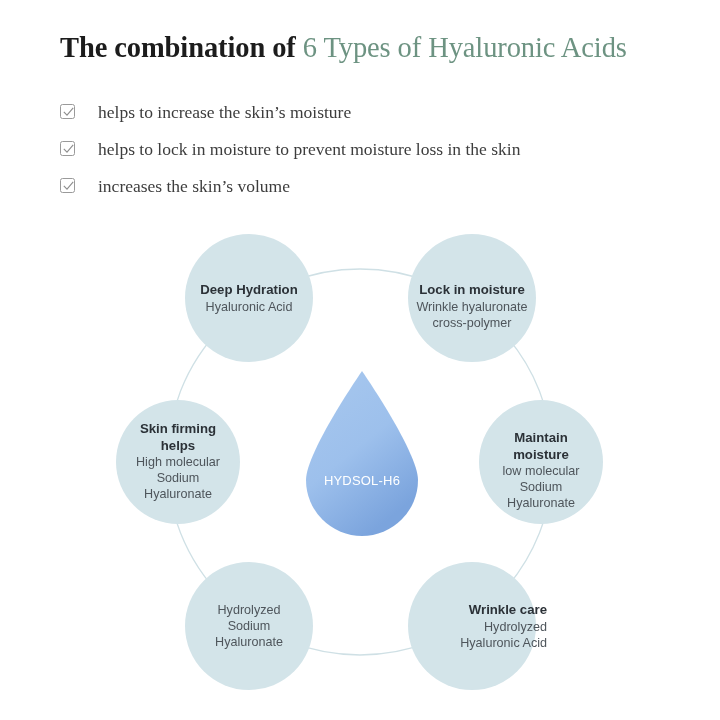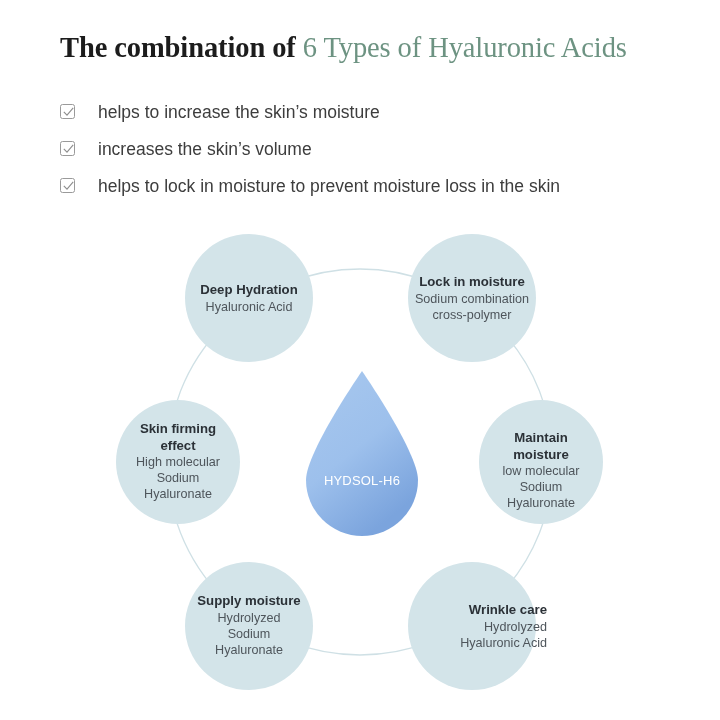--- a/index.html
+++ b/index.html
@@ -36,20 +36,21 @@
     font-weight: normal;
     color: #6d9382;
   }
 
   
   .bullets {
     position: absolute;
     left: 60px;
     top: 93px;
     width: 620px;
+    font-family: Liberation Serif, serif;
   }
   .bullet-row {
     display: flex;
     align-items: center;
     height: 37px;
   }
   .check-box {
     width: 15px;
     height: 15px;
     flex: 0 0 15px;
@@ -137,30 +138,30 @@
     </span>
     <span class="bullet-text">helps to increase the skin’s moisture</span>
   </div>
 
   <div class="bullet-row">
     <span class="check-box">
       <svg viewBox="0 0 11 10">
           <path d="M0.8 4.8 L4 8.2 L10.2 0.8" fill="none" stroke="#8d8d8d" stroke-width="1.1"></path>
         </svg>
     </span>
-    <span class="bullet-text">increases the skin’s volume</span>
+    <span class="bullet-text">helps to lock in moisture to prevent moisture loss in the skin</span>
   </div>
 
   <div class="bullet-row">
     <span class="check-box">
       <svg viewBox="0 0 11 10">
           <path d="M0.8 4.8 L4 8.2 L10.2 0.8" fill="none" stroke="#8d8d8d" stroke-width="1.1"></path>
         </svg>
     </span>
-    <span class="bullet-text">helps to lock in moisture to prevent moisture loss in the skin</span>
+    <span class="bullet-text">increases the skin’s volume</span>
   </div>
 
 </div>
 
 <div class="diagram">
 
   <svg class="diagram-svg" viewBox="0 222 720 480">
     <defs>
       <linearGradient id="dropGrad" x1="0" y1="0" x2="0.55" y2="1">
         <stop offset="0%" stop-color="#a8c8ee"></stop>
@@ -184,50 +185,49 @@
              C 362 371, 418 452, 418 480
              A 56 56 0 1 1 306 480
              C 306 452, 362 371, 362 371 Z" fill="url(#dropGrad)"></path>
   </svg>
 
   <div class="node" style="left:249px; top:76px;">
     <div class="node-title">Deep Hydration</div>
     <div class="node-sub">Hyaluronic Acid</div>
   </div>
 
-  <div class="node" style="left:472px; top:76px;">
+  <div class="node" style="left:472px; top:84px;">
     <div class="node-title">Lock in moisture</div>
-    <div class="node-sub">Sodium combination
+    <div class="node-sub">Wrinkle hyaluronate
 cross-polymer</div>
   </div>
 
   <div class="node" style="left:541px; top:249px;">
     <div class="node-title">Maintain
 moisture</div>
     <div class="node-sub">low molecular
 Sodium
 Hyaluronate</div>
   </div>
 
   <div class="node" style="left:472px; top:404px;text-align:right;">
     <div class="node-title">Wrinkle care</div>
     <div class="node-sub">Hydrolyzed
 Hyaluronic Acid</div>
   </div>
 
   <div class="node" style="left:249px; top:404px;">
-    <div class="node-title">Supply moisture</div>
     <div class="node-sub">Hydrolyzed
 Sodium
 Hyaluronate</div>
   </div>
 
   <div class="node" style="left:178px; top:240px;">
     <div class="node-title">Skin firming
-effect</div>
+helps</div>
     <div class="node-sub">High molecular
 Sodium
 Hyaluronate</div>
   </div>
 
   <div class="core-label" style="left: 362px; top: 258px; color: rgb(255, 255, 255);">HYDSOL-H6</div>
 
 </div>
 
 </body></html>

